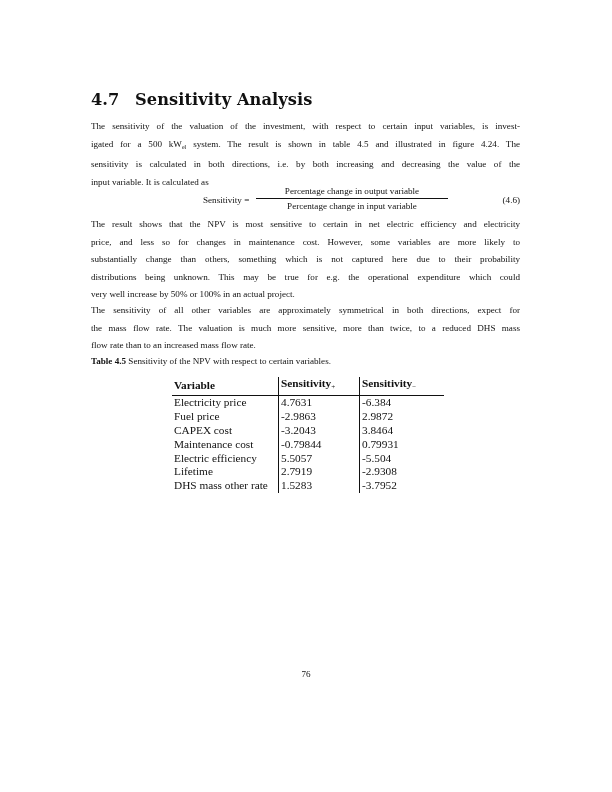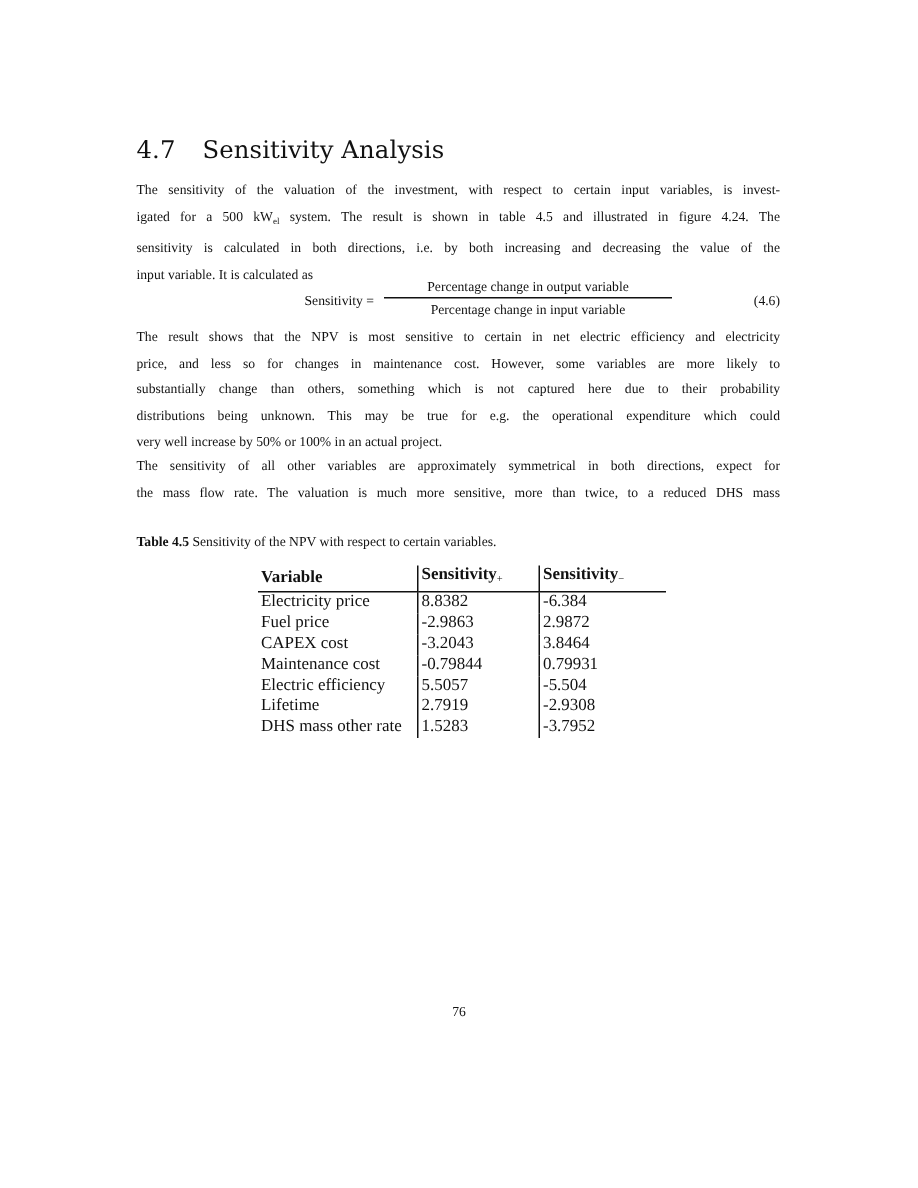--- a/index.html
+++ b/index.html
@@ -1,19 +1,19 @@
 <!DOCTYPE html>
 <html><head>
   <meta charset="utf-8">
   <style>
     html, body { margin: 0; padding: 0; background: #ffffff; }
     body { width: 612px; height: 792px; position: relative; overflow: hidden;
            font-family: "DejaVu Serif", "Liberation Serif", serif; color: #111; }
     .page { position: absolute; left: 0; top: 0; width: 612px; height: 792px; }
-    .heading { position: absolute; left: 91px; top: 90px; font-size: 16.2px; font-weight: normal;
+    .heading { position: absolute; left: 91px; top: 90px; font-size: 16.2px; font-weight: bold;
                font-family: "DejaVu Serif", serif; letter-spacing: 0.1px; }
     .heading .num { display: inline-block; width: 44px; }
     .para { position: absolute; left: 91px; width: 429px; font-size: 9.1px; line-height: 17.6px;
             font-family: "Liberation Serif", serif; text-align: justify; }
     .para .line { display: block; white-space: nowrap; text-align: justify; text-align-last: justify; }
     .para .line.last { text-align-last: left; }
     .p1 { top: 118px; }
     .p2 { top: 216px; }
     .p3 { top: 302px; }
     sub { font-size: 6px; vertical-align: -2px; }
@@ -66,38 +66,39 @@
     <span class="line">The result shows that the NPV is most sensitive to certain in net electric efficiency and electricity</span>
     <span class="line">price, and less so for changes in maintenance cost.  However, some variables are more likely to</span>
     <span class="line">substantially change than others, something which is not captured here due to their probability</span>
     <span class="line">distributions being unknown.  This may be true for e.g.  the operational expenditure which could</span>
     <span class="line last">very well increase by 50% or 100% in an actual project.</span>
   </div>
 
   <div class="para p3">
     <span class="line">The sensitivity of all other variables are approximately symmetrical in both directions, expect for</span>
     <span class="line">the mass flow rate.  The valuation is much more sensitive, more than twice, to a reduced DHS mass</span>
+    <span class="line last">flow rate than to an increased mass flow rate.</span>
   </div>
 
   <div class="caption">
     <b>Table 4.5</b><span> Sensitivity of the NPV with respect to certain variables.</span>
   </div>
 
   <table class="sens">
     <thead>
       <tr>
         <th class="c1">Variable</th>
         <th class="c2"><span>Sensitivity</span><sub>+</sub></th>
         <th class="c3"><span>Sensitivity</span><sub>−</sub></th>
       </tr>
     </thead>
     <tbody>
       <tr>
         <td class="c1">Electricity price</td>
-        <td class="c2">8.8382</td>
+        <td class="c2">4.7631</td>
         <td class="c3">-6.384</td>
       </tr>
       <tr>
         <td class="c1">Fuel price</td>
         <td class="c2">-2.9863</td>
         <td class="c3">2.9872</td>
       </tr>
       <tr>
         <td class="c1">CAPEX cost</td>
         <td class="c2">-3.2043</td>

